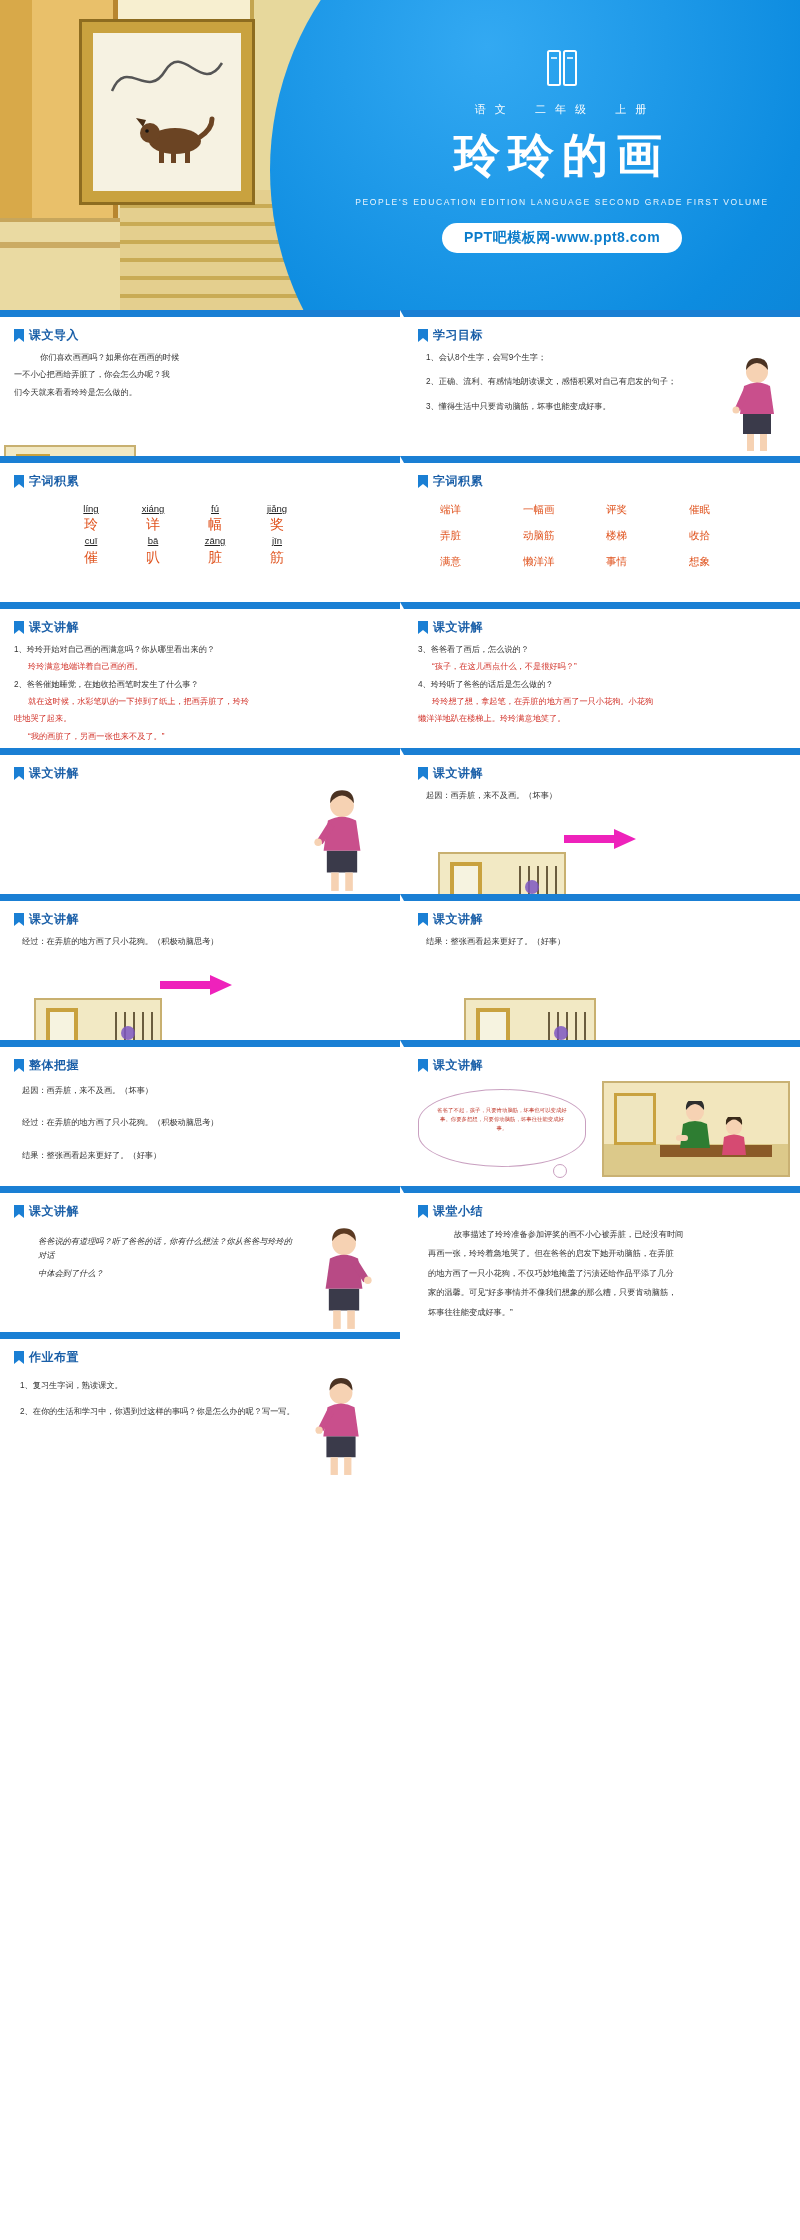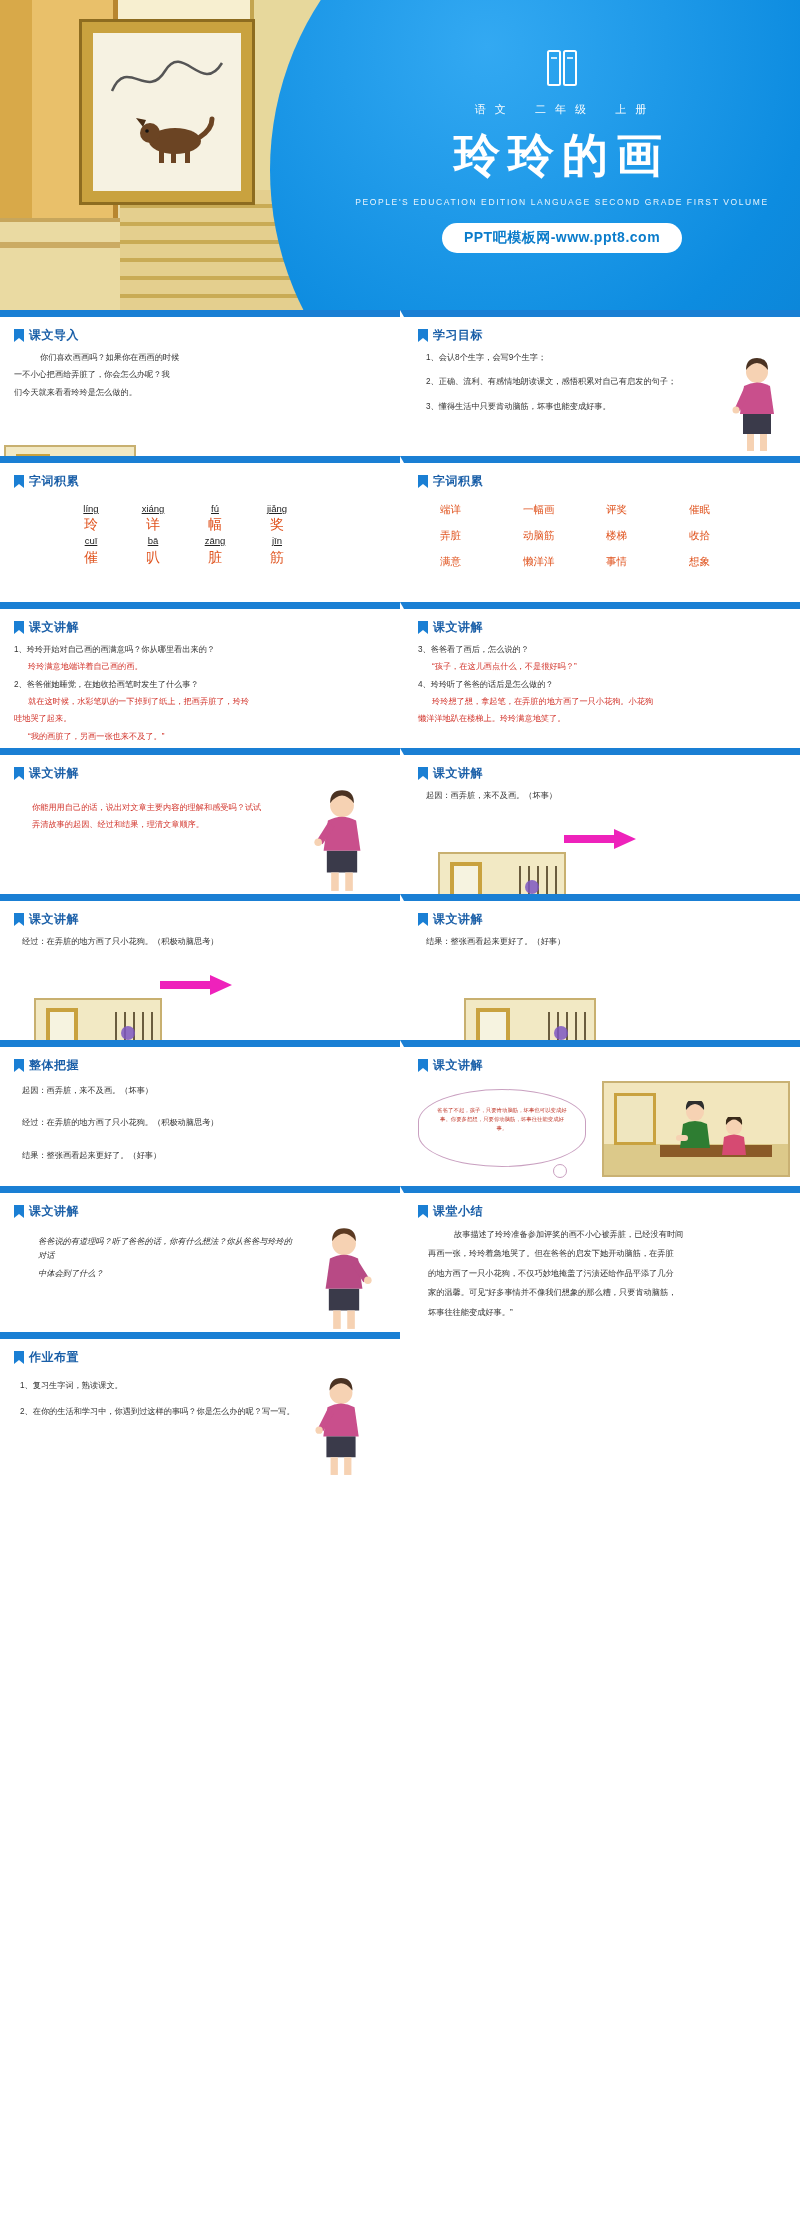--- a/index.html
+++ b/index.html
@@ -394,24 +394,20 @@
       </div>
     </div>
 
     <div class="slide">
       <div class="slide-head">
         <svg class="bk" width="10" height="13" viewBox="0 0 10 13">
           <path d="M0 0 h10 v13 l-5 -4 l-5 4 z" fill="#1a7fd4"></path>
         </svg>
         <span class="slide-title">课文讲解</span>
       </div>
-      <div class="body-text" style="width:270px; padding-left:18px; padding-top:12px;">
-        <p class="red">你能用用自己的话，说出对文章主要内容的理解和感受吗？试试</p>
-        <p class="red">弄清故事的起因、经过和结果，理清文章顺序。</p>
-      </div>
       <svg class="teacher" style="right:28px; bottom:2px;" width="60" height="104" viewBox="0 0 54 96">
         <circle cx="27" cy="16" r="11" fill="#f6d2b3"></circle>
         <path d="M16 14 q11 -14 22 0 q0 -12 -11 -12 q-11 0 -11 12z" fill="#4a3222"></path>
         <path d="M14 30 q13 -7 26 0 l4 28 h-34 z" fill="#c94f8c"></path>
         <rect x="13" y="58" width="28" height="20" fill="#3a3a4a"></rect>
         <rect x="17" y="78" width="7" height="17" fill="#f6d2b3"></rect>
         <rect x="30" y="78" width="7" height="17" fill="#f6d2b3"></rect>
         <path d="M14 32 l-10 16 l5 4 l11 -16z" fill="#c94f8c"></path>
         <circle cx="5" cy="50" r="3.5" fill="#f6d2b3"></circle>
       </svg>

